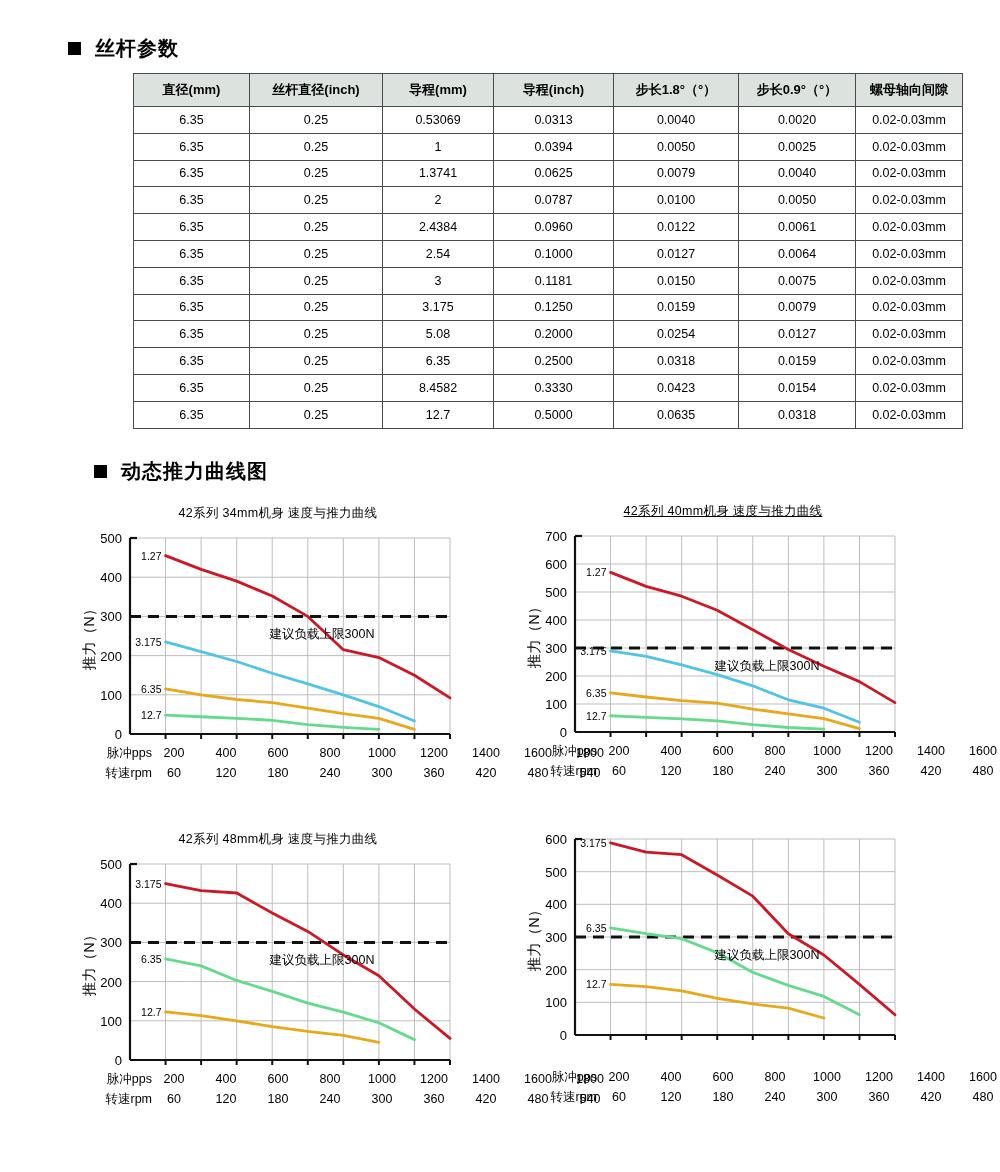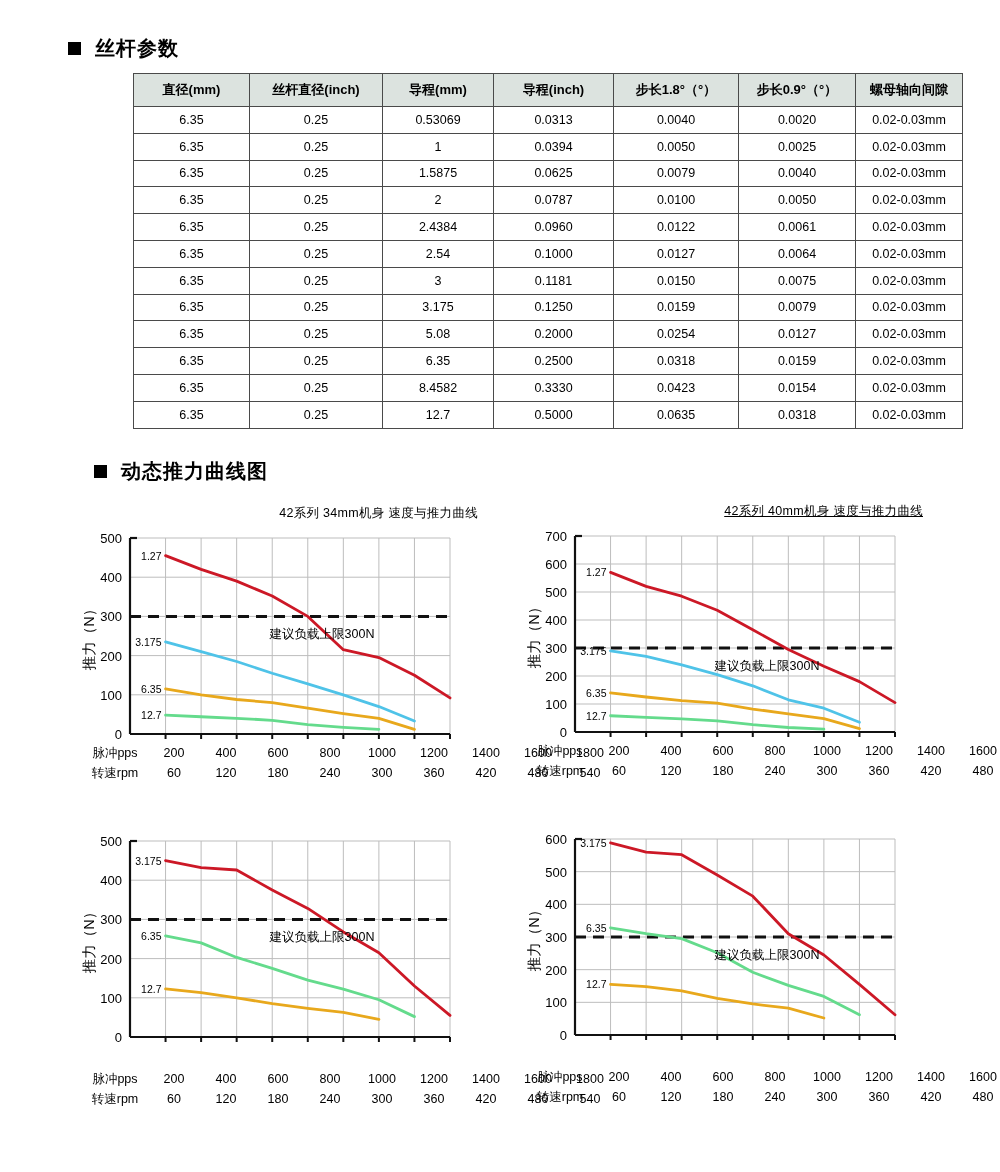--- a/index.html
+++ b/index.html
@@ -37,28 +37,28 @@
     font-size:13px;
     height:32px;
   }
   table.params tbody td{font-size:12.5px;}
   col.c1{width:116px}col.c2{width:133px}col.c3{width:111px}
   col.c4{width:120px}col.c5{width:125px}col.c6{width:117px}col.c7{width:107px}
 
   
   .chart{position:absolute;}
   .chart-title{
-    text-align:right;font-size:12.5px;font-weight:normal;
+    text-align:center;font-size:12.5px;font-weight:normal;
     margin:0 0 6px 0;letter-spacing:.3px;white-space:nowrap;
   }
   .chart svg{display:block;}
 
   .axis-rows{font-size:12.5px;position:absolute;}
   .axis-rows .arow{display:flex;align-items:center;height:20px;}
-  .axis-rows .alabel{width:74px;text-align:center;font-size:12.5px;letter-spacing:0;}
+  .axis-rows .alabel{width:74px;text-align:right;font-size:12.5px;letter-spacing:0;}
   .axis-rows .aval{width:52px;text-align:center;font-size:12.5px;}
 </style>
 </head>
 <body>
 
 <div class="page">
 
   <div class="section-head" id="sec1">
     <span class="bullet"></span>
     <span class="section-title">丝杆参数</span>
@@ -101,21 +101,21 @@
             <td>0.25</td>
             <td>1</td>
             <td>0.0394</td>
             <td>0.0050</td>
             <td>0.0025</td>
             <td>0.02-0.03mm</td>
           </tr>
           <tr>
             <td>6.35</td>
             <td>0.25</td>
-            <td>1.5875</td>
+            <td>1.3741</td>
             <td>0.0625</td>
             <td>0.0079</td>
             <td>0.0040</td>
             <td>0.02-0.03mm</td>
           </tr>
           <tr>
             <td>6.35</td>
             <td>0.25</td>
             <td>2</td>
             <td>0.0787</td>
@@ -358,20 +358,21 @@
           <span class="aval" style="margin-left: 0px;">180</span>
           <span class="aval" style="margin-left: 0px;">240</span>
           <span class="aval" style="margin-left: 0px;">300</span>
           <span class="aval" style="margin-left: 0px;">360</span>
           <span class="aval" style="margin-left: 0px;">420</span>
           <span class="aval" style="margin-left: 0px;">480</span>
         </div>
       </div>
     </div>
   <div class="chart" id="chart2" style="left:78px;top:831px;">
+      <div class="chart-title">42系列 48mm机身 速度与推力曲线</div>
       <svg width="400" height="218">
         <g>
           <line x1="52" y1="166.8" x2="372" y2="166.8" stroke="#bdbdbd" stroke-width="1"></line>
           <line x1="52" y1="127.6" x2="372" y2="127.6" stroke="#bdbdbd" stroke-width="1"></line>
           <line x1="52" y1="88.4" x2="372" y2="88.4" stroke="#bdbdbd" stroke-width="1"></line>
           <line x1="52" y1="49.19999999999999" x2="372" y2="49.19999999999999" stroke="#bdbdbd" stroke-width="1"></line>
           <line x1="52" y1="10" x2="372" y2="10" stroke="#bdbdbd" stroke-width="1"></line>
           <line x1="87.55555555555556" y1="10" x2="87.55555555555556" y2="206" stroke="#bdbdbd" stroke-width="1"></line>
           <line x1="123.11111111111111" y1="10" x2="123.11111111111111" y2="206" stroke="#bdbdbd" stroke-width="1"></line>
           <line x1="158.66666666666666" y1="10" x2="158.66666666666666" y2="206" stroke="#bdbdbd" stroke-width="1"></line>

